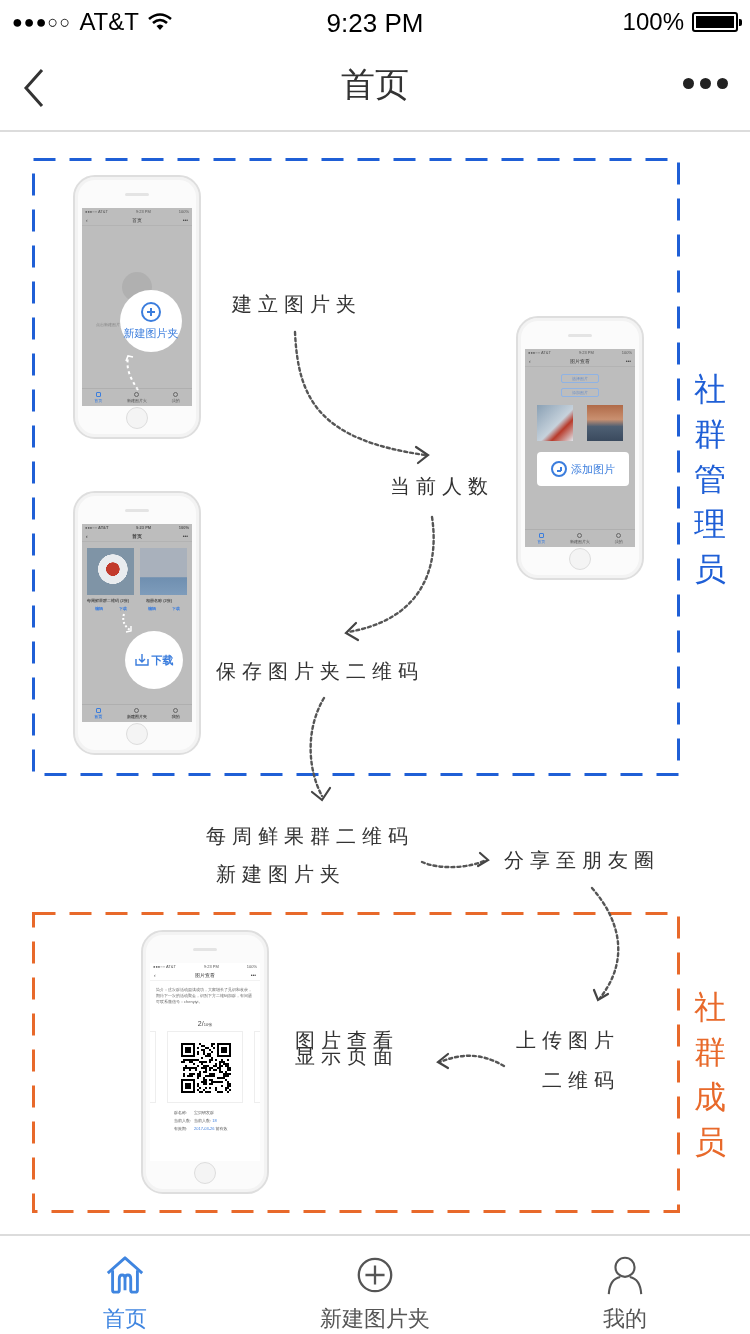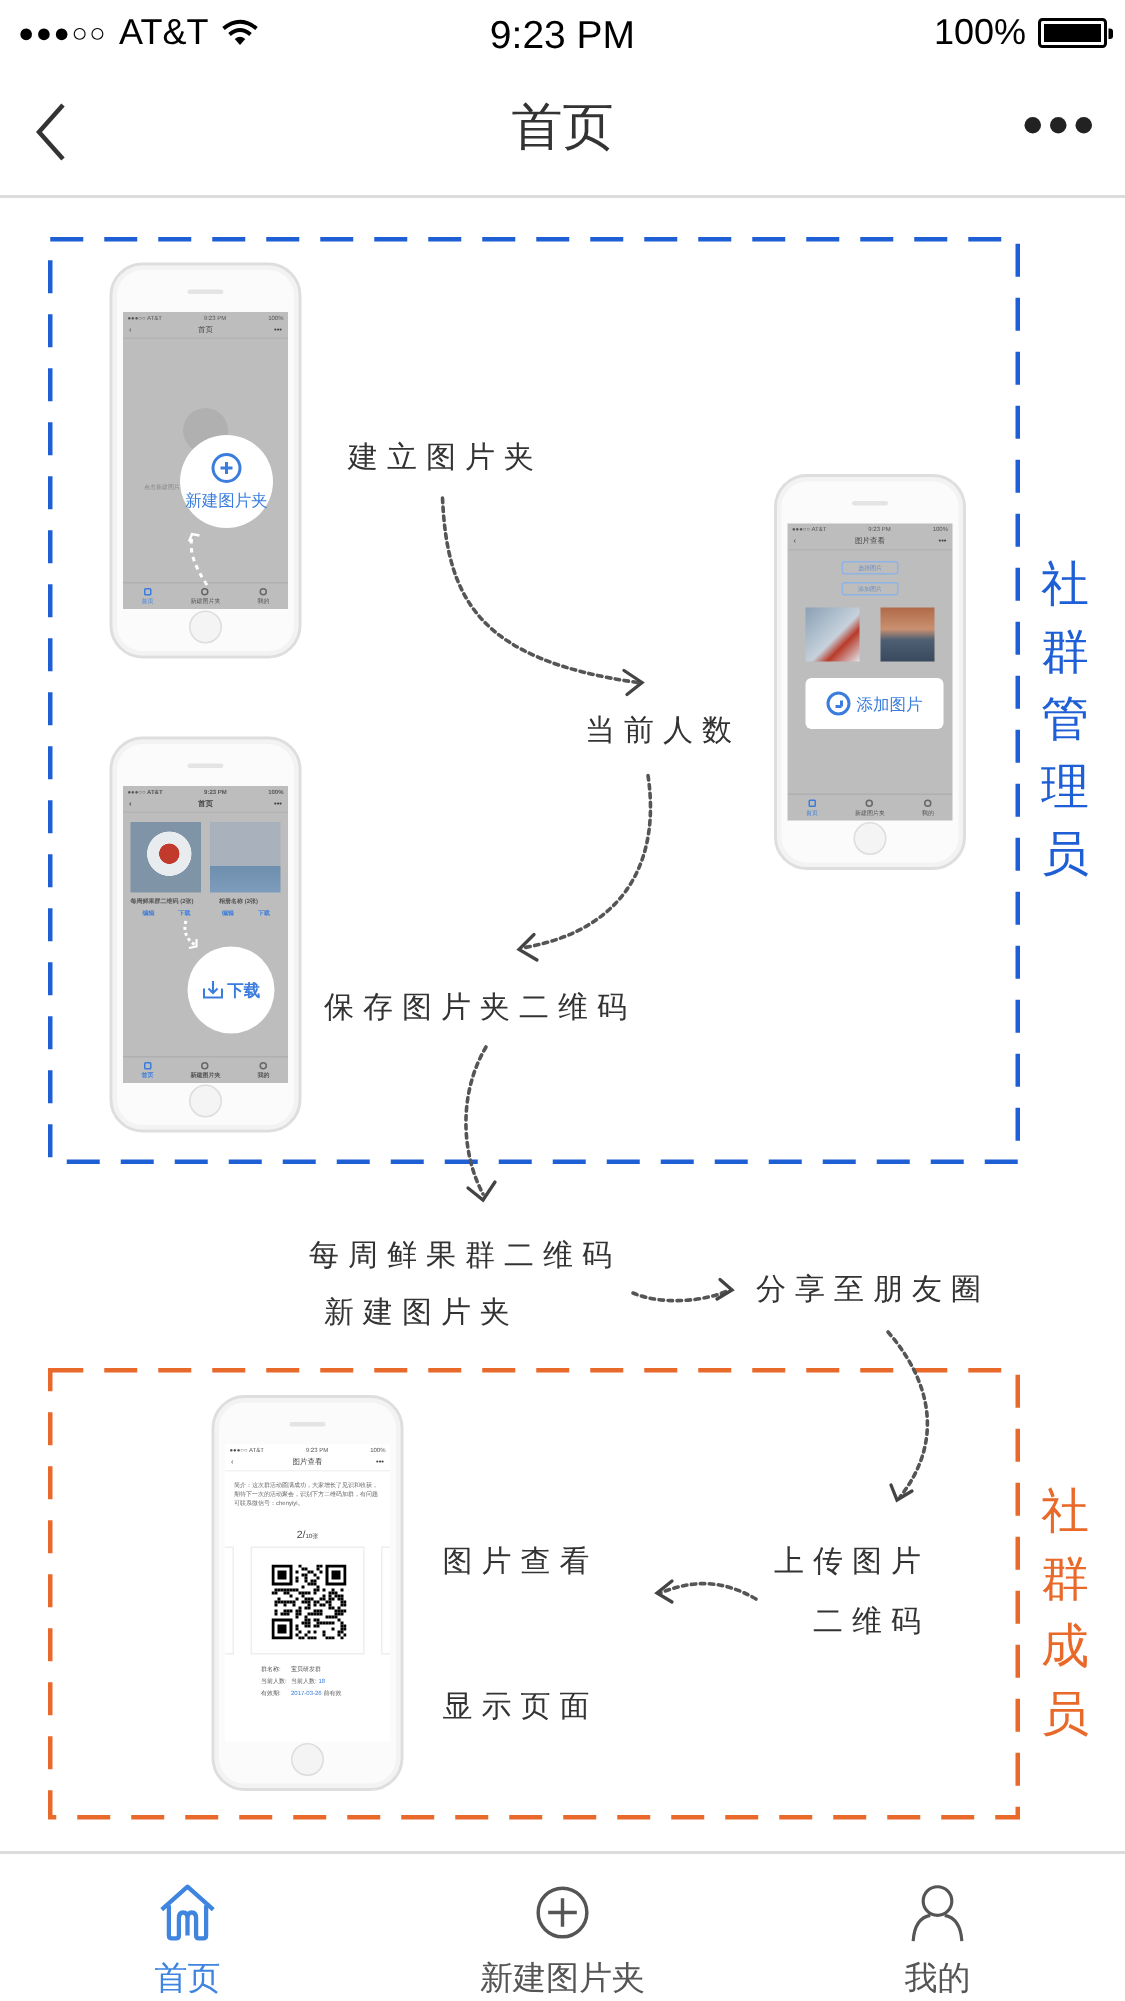--- a/index.html
+++ b/index.html
@@ -156,21 +156,21 @@
 
 <div class="hw" style="left:232px;top:284px;">建立图片夹</div>
 <div class="hw" style="left:390px;top:466px;">当前人数</div>
 <div class="hw" style="left:216px;top:651px;">保存图片夹二维码</div>
 <div class="hw" style="left:206px;top:816px;">每周鲜果群二维码</div>
 <div class="hw" style="left:216px;top:854px;">新建图片夹</div>
 <div class="hw" style="left:504px;top:842px;font-family:Liberation Mono, monospace;">分享至朋友圈</div>
 <div class="hw" style="left:516px;top:1020px;">上传图片</div>
 <div class="hw" style="left:542px;top:1060px;">二维码</div>
 <div class="hw" style="left:295px;top:1020px;">图片查看</div>
-<div class="hw" style="left:295px;top:1117px;text-align:right;">显示页面</div>
+<div class="hw" style="left:295px;top:1036px;text-align:right;">显示页面</div>
 
 <div class="phone" style="left:73px;top:175px;">
   <div class="speaker"></div>
   <div class="screen">
     <div class="mini-status">
       <span>●●●○○ AT&amp;T</span>
       <span>9:23 PM</span>
       <span>100%</span>
     </div>
     <div class="mini-nav">

